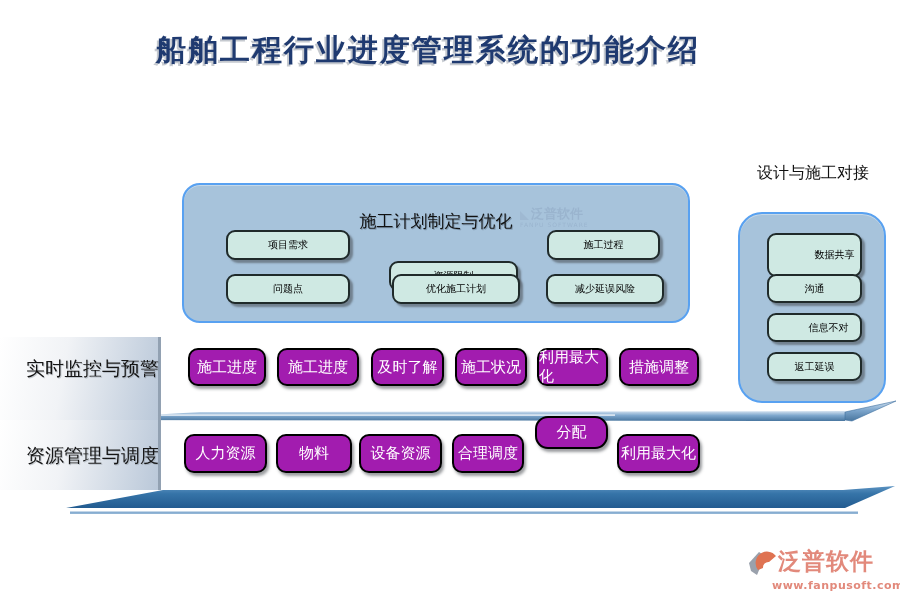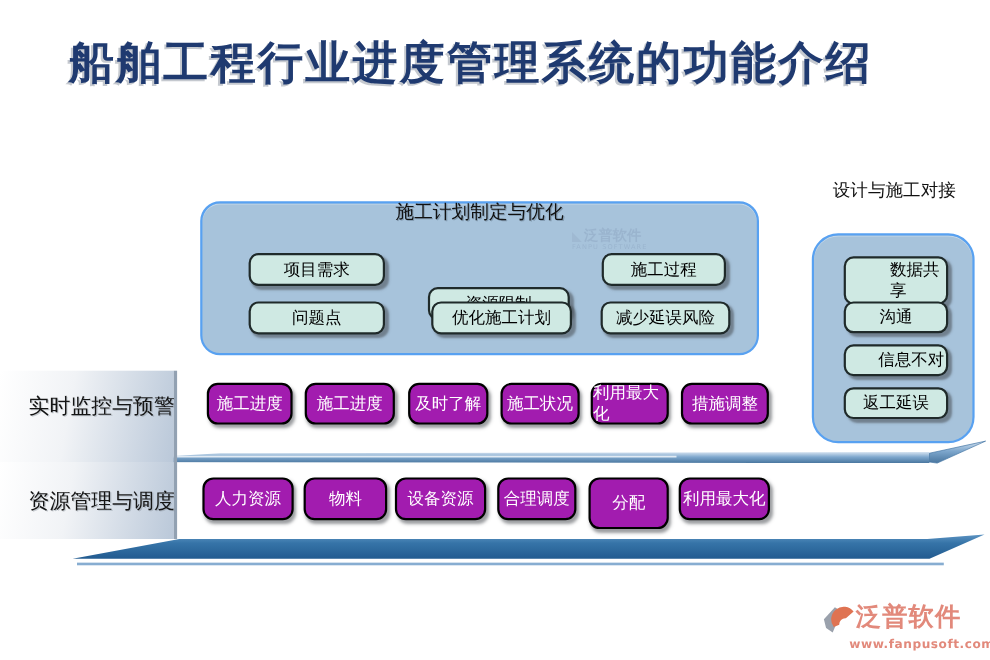--- a/index.html
+++ b/index.html
@@ -7,36 +7,36 @@
   body { position: relative; font-family: "DejaVu Sans", sans-serif; }
 
   .abs { position: absolute; }
 
   
   .page-title {
     left: 0; top: 30px; width: 856px;
     text-align: center;
     font-family: "DejaVu Serif", "Liberation Serif", serif;
     font-weight: bold;
-    font-size: 41px;
+    font-size: 30px;
     color: #1f3a70;
     letter-spacing: 2px;
     text-shadow: -2px 2px 0 rgba(150,156,168,0.55);
   }
 
   
   .plan-box {
     left: 182px; top: 183px; width: 508px; height: 140px;
     background: #a7c3db;
     border: 2px solid #58a1f1;
     border-radius: 18px;
     box-shadow: inset 0 1px 0 rgba(255,255,255,0.35);
   }
   .plan-heading {
-    left: 182px; top: 181px; width: 508px;
+    left: 182px; top: 210px; width: 508px;
     text-align: center;
     font-family: "DejaVu Serif", "Liberation Serif", serif;
     font-size: 17px;
     color: #111;
     text-shadow: 1px 1px 0 rgba(90,110,130,0.45);
   }
 
   
   .watermark {
     left: 520px; top: 205px; width: 120px;
@@ -52,21 +52,21 @@
     margin-right: 2px; vertical-align: -2px;
   }
 
   
   .teal-node {
     background: #cfe9e3;
     border: 2px solid #1f2a2a;
     border-radius: 9px;
     box-shadow: 3px 3px 2px rgba(70,75,80,0.55);
     display: flex; align-items: center; justify-content: center;
-    font-size: 15px;
+    font-size: 10px;
     color: #000;
   }
 
   
   .blue-node {
     background: #a21caf;
     border: 2px solid #000000;
     border-radius: 10px;
     box-shadow: 2px 3px 3px rgba(55,60,65,0.5);
     display: flex; align-items: center; justify-content: center;
@@ -185,21 +185,21 @@
 <div class="abs blue-node" style="left:455px;top:348px;width:72px;height:38px;">施工状况</div>
 <div class="abs blue-node" style="left:537px;top:348px;width:71px;height:38px;">利用最大化</div>
 <div class="abs blue-node" style="left:619px;top:348px;width:80px;height:38px;">措施调整</div>
 
 <div class="abs row-label-block" style="top:420px;height:70px;"></div>
 <div class="abs row-label-text" style="top:443px;">资源管理与调度</div>
 <div class="abs blue-node" style="left:184px;top:434px;width:83px;height:39px;">人力资源</div>
 <div class="abs blue-node" style="left:276px;top:434px;width:76px;height:39px;">物料</div>
 <div class="abs blue-node" style="left:359px;top:434px;width:83px;height:39px;">设备资源</div>
 <div class="abs blue-node" style="left:452px;top:434px;width:72px;height:39px;">合理调度</div>
-<div class="abs blue-node" style="left:535px;top:434px;width:73px;height:47px;">分配</div>
+<div class="abs blue-node" style="left:535px;top:416px;width:73px;height:33px;border-radius:13px;">分配</div>
 <div class="abs blue-node" style="left:617px;top:434px;width:83px;height:39px;">利用最大化</div>
 
 <div class="abs footer-logo">
   <div class="logo-row">
     <svg width="30" height="30" viewBox="0 0 30 30">
       <polygon points="1,14 11,3 17,7 9,26 3,22" fill="#9aa1ac"></polygon>
       <path d="M10,21 A11,11 0 0 1 28,7 L21,13 A5.5,5.5 0 0 0 15,19 Z" fill="#df7352"></path>
     </svg>
     <div class="logo-name">泛普软件</div>
   </div>

